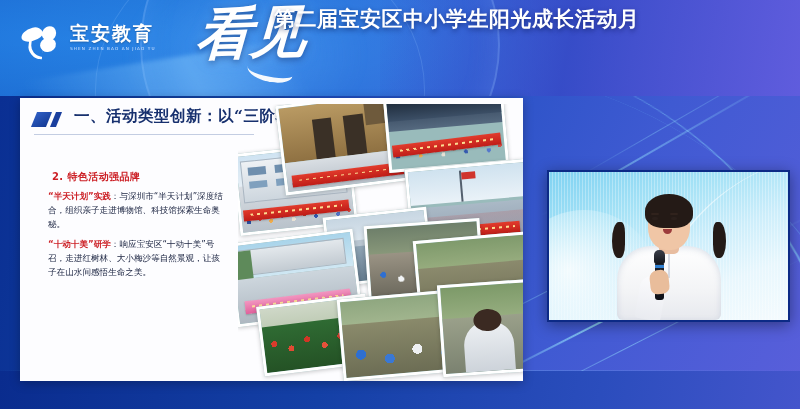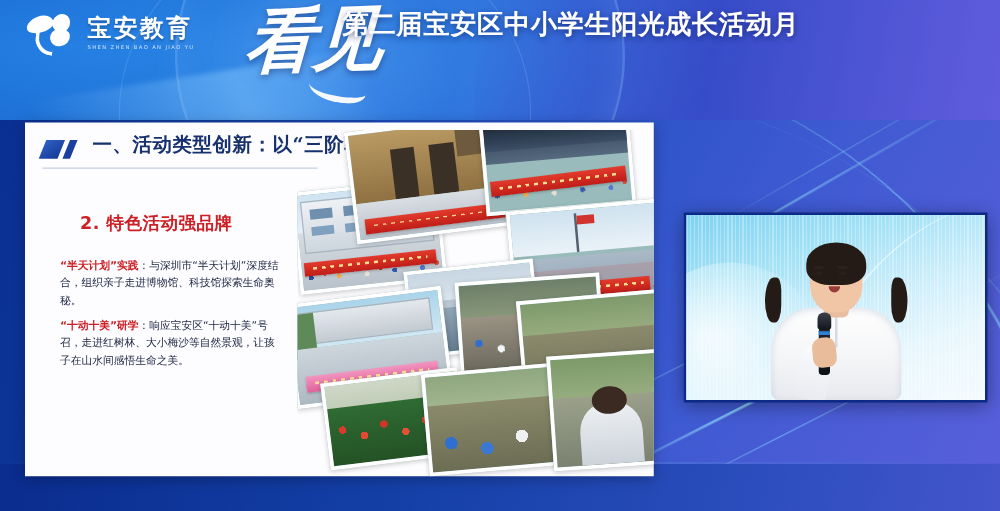--- a/index.html
+++ b/index.html
@@ -40,21 +40,21 @@
     background:radial-gradient(ellipse at 50% 50%, rgba(110,175,255,.35) 0%, rgba(110,175,255,0) 68%);
     filter:blur(4px);
   }
   .hdr-sheen {
     position:absolute; left:-40px; top:54px; width:480px; height:120px;
     background:linear-gradient(75deg, rgba(120,190,255,0) 20%, rgba(140,205,255,.45) 52%, rgba(120,190,255,0) 72%);
     transform:rotate(-9deg); filter:blur(2px);
   }
 
   
-  .logo-wrap { position:absolute; left:20px; top:9px; display:flex; align-items:center; gap:6px; }
+  .logo-wrap { position:absolute; left:20px; top:24px; display:flex; align-items:flex-start; gap:6px; }
   .logo-mark { position:relative; width:44px; height:36px; }
   .petal {
     position:absolute; background:#ffffff; border-radius:60% 40% 55% 45% / 60% 55% 45% 40%;
   }
   .petal.p1 { left:1px;  top:4px;  width:22px; height:13px; transform:rotate(-14deg); }
   .petal.p2 { left:22px; top:2px;  width:14px; height:15px; border-radius:55% 45% 50% 50%/55% 50% 50% 45%; transform:rotate(18deg); }
   .petal.p3 { left:20px; top:14px; width:16px; height:14px; border-radius:50% 50% 55% 45%/50% 45% 55% 50%; transform:rotate(-6deg); }
   .stem {
     position:absolute; left:8px; top:13px; width:15px; height:22px;
     border-left:3px solid #ffffff; border-bottom:3px solid #ffffff;
@@ -166,26 +166,26 @@
     position:absolute; left:16px; top:44px; width:98px; height:21px;
     border-radius:11px;
     background:linear-gradient(90deg,#1e46ad 0%,#2a5ec7 55%,#3f74dd 100%);
     color:#ffffff; font-size:11.5px; font-weight:bold; letter-spacing:1px;
     display:flex; align-items:center; justify-content:center;
     font-family:"DejaVu Sans","Liberation Sans",sans-serif;
     box-shadow:0 1px 3px rgba(20,50,140,.35);
   }
 
   .sub-head {
-    position:absolute; left:44px; top:72px;
-    color:#cc2026; font-size:14px; font-weight:bold; letter-spacing:.4px;
+    position:absolute; left:32px; top:72px;
+    color:#cc2026; font-size:10px; font-weight:bold; letter-spacing:.4px;
     white-space:nowrap;
   }
 
-  .para { position:absolute; left:28px; width:178px; font-size:8.6px; line-height:1.62; color:#1a2340;margin-top:17px; }
+  .para { position:absolute; left:28px; width:178px; font-size:8.6px; line-height:1.62; color:#1a2340; }
   .para.p1 { top:92px; }
   .para.p2 { top:140px; }
   .para .hl { color:#cc2026; font-weight:bold; }
 
   
   .collage { position:absolute; left:218px; top:6px; width:290px; height:278px; overflow:hidden; }
   .ph {
     position:absolute; border:3px solid #ffffff; overflow:hidden;
     box-shadow:0 1px 4px rgba(0,0,0,.22); background:#9bb;
   }

